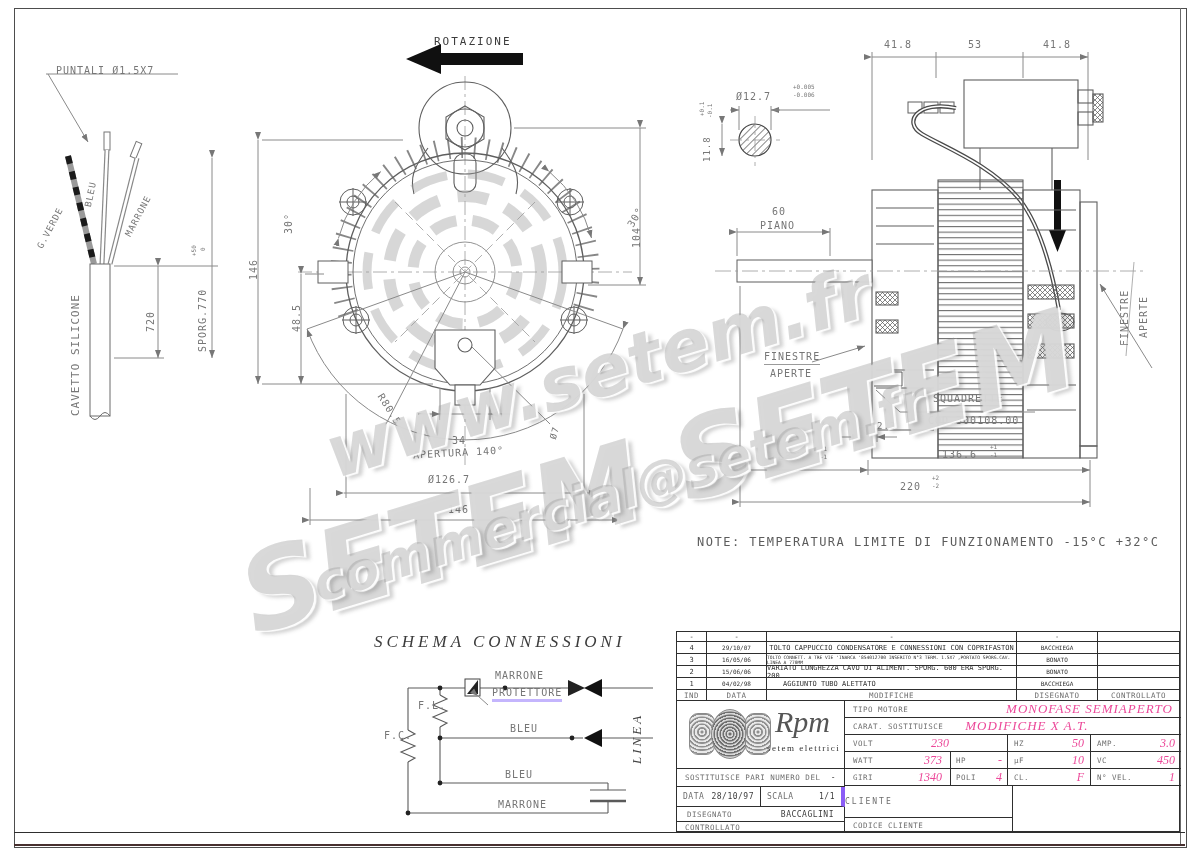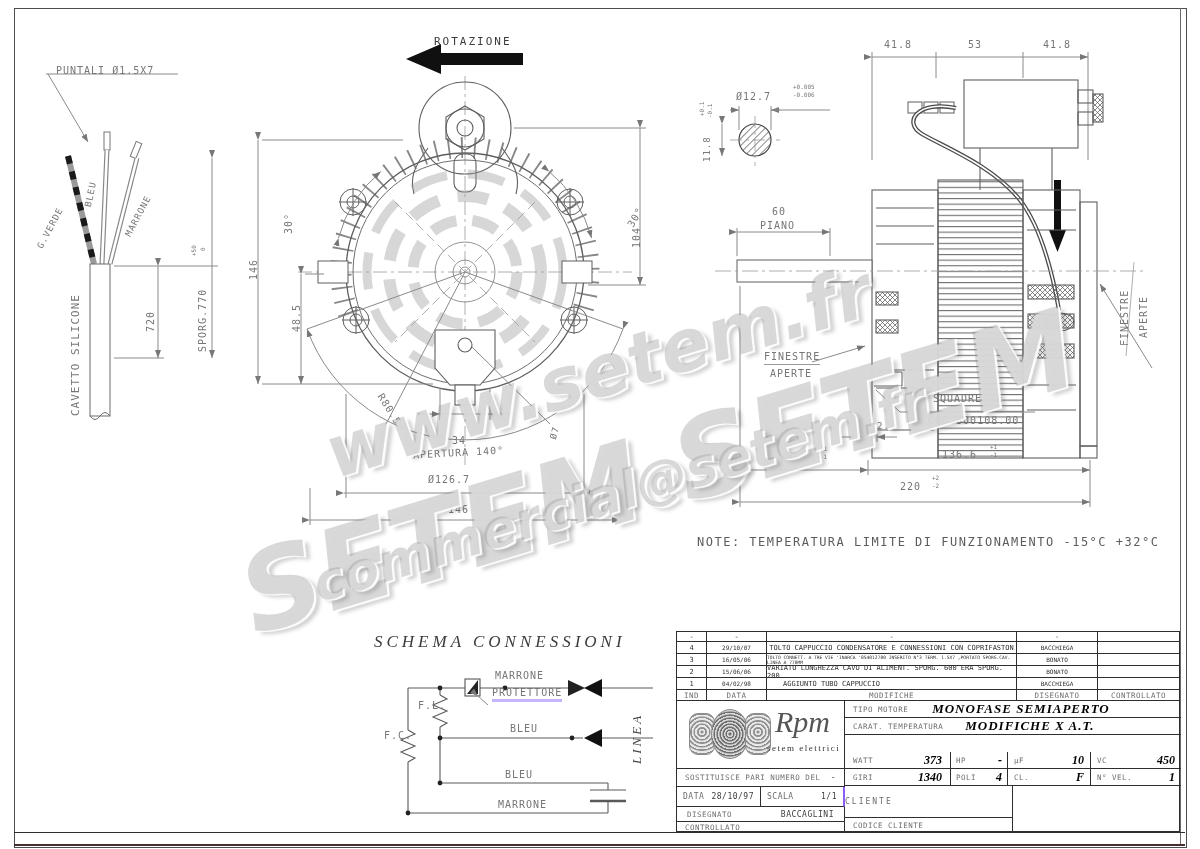--- a/index.html
+++ b/index.html
@@ -24,21 +24,21 @@
       text-shadow:2px 2px 1px rgba(255,255,255,.95),5px 5px 4px rgba(90,90,90,.28);
       transform:rotate(-17deg);}
   
   #tblock{position:absolute;left:676px;top:631px;width:504px;height:201px;border:1px solid #2e2e2e;box-sizing:border-box;z-index:30;background:rgba(255,255,255,.55);}
   .row{position:absolute;display:flex;box-sizing:border-box;}
   .cell{box-sizing:border-box;border-right:1px solid #2e2e2e;display:flex;align-items:center;justify-content:center;
         overflow:hidden;color:#2f2f2f;}
   .cell:last-child{border-right:none;}
   .bb{border-bottom:1px solid #2e2e2e;}
   .lab{color:#6e6e6e;font-size:7.5px;letter-spacing:.5px;}
-  .val{font-family:"Liberation Serif",serif;font-style:italic;font-weight:bold;color:#000000;font-size:12px;}
+  .val{font-family:"Liberation Serif",serif;font-style:italic;font-weight:normal;color:#ec4899;font-size:12px;}
   #codbox{position:absolute;left:336px;top:154px;width:168px;height:47px;border:2px solid #111;box-sizing:border-box;background:#fff;}
   .blob{position:absolute;border:1px solid #8a8a8a;
         background:repeating-radial-gradient(circle at 50% 45%, #909090 0 1px, #e8e8e8 2px 3.5px);}
   #foot{position:absolute;left:14px;top:832px;width:1171px;height:14px;border-top:1px solid #2e2e2e;border-bottom:2px solid #47302f;box-sizing:border-box;z-index:30;}
   .ftxt{position:absolute;top:3px;font-size:6.4px;letter-spacing:.2px;color:#555;white-space:nowrap;}
 </style>
 </head>
 <body>
 
 <div id="frame"></div>
@@ -449,21 +449,21 @@
   <div class="row" style="left:0;top:34px;width:502px;height:12px">
     <div class="cell bb s7" style="width:30px">2</div>
     <div class="cell bb s6" style="width:60px">15/06/06</div>
     <div class="cell bb s7" style="width:250px">VARIATO LUNGHEZZA CAVO DI ALIMENT. SPORG. 600 ERA SPORG. 200</div>
     <div class="cell bb s6" style="width:81px">BONATO</div>
     <div class="cell bb s6" style="width:81px"></div>
   </div>
   <div class="row" style="left:0;top:46px;width:502px;height:12px">
     <div class="cell bb s7" style="width:30px">1</div>
     <div class="cell bb s6" style="width:60px">04/02/98</div>
-    <div class="cell bb s7" style="width:250px;justify-content:flex-start;padding-left:16px">AGGIUNTO TUBO CAPPUCCIO</div>
+    <div class="cell bb s7" style="width:250px;justify-content:flex-start;padding-left:16px">AGGIUNTO TUBO ALETTATO</div>
     <div class="cell bb s6" style="width:81px">BACCHIEGA</div>
     <div class="cell bb s6" style="width:81px"></div>
   </div>
   <div class="row" style="left:0;top:58px;width:502px;height:11px">
     <div class="cell bb s6 lab" style="width:30px">IND</div>
     <div class="cell bb s6 lab" style="width:60px">DATA</div>
     <div class="cell bb s6 lab" style="width:250px">MODIFICHE</div>
     <div class="cell bb s6 lab" style="width:81px">DISEGNATO</div>
     <div class="cell bb s6 lab" style="width:81px">CONTROLLATO</div>
   </div>
@@ -481,49 +481,63 @@
       <span class="lab">SOSTITUISCE PARI NUMERO DEL</span>
       <span class="s8 dk">-</span>
     </div>
   </div>
 
   <div class="row" style="left:0;top:155px;width:168px;height:20px">
     <div class="cell bb" style="width:84px;justify-content:space-between;padding:0 6px">
       <span class="lab" style="font-size:8px">DATA</span>
       <span class="s8 dk">28/10/97</span>
     </div>
-    <div class="cell bb" style="width:84px;border-right:2px solid #8b5cf6;justify-content:space-between;padding:0 6px">
+    <div class="cell bb" style="width:84px;border-right:4px solid #8b5cf6;justify-content:space-between;padding:0 6px">
       <span class="lab" style="font-size:8px">SCALA</span>
       <span class="s8 dk">1/1</span>
     </div>
   </div>
 
   <div class="row" style="left:0;top:175px;width:168px;height:15px">
     <div class="cell bb" style="width:168px;border-right:1px solid #2e2e2e;justify-content:space-between;padding:0 10px">
       <span class="lab">DISEGNATO</span>
       <span class="s8 dk">BACCAGLINI</span>
     </div>
   </div>
 
   <div class="row" style="left:0;top:190px;width:168px;height:11px">
     <div class="cell" style="width:168px;border-right:1px solid #2e2e2e;justify-content:flex-start;padding:0 8px">
       <span class="lab">CONTROLLATO</span>
     </div>
   </div>
 
   <div class="row" style="left:168px;top:69px;width:336px;height:17px">
-    <div class="cell bb" style="width:336px;justify-content:flex-start;padding:0 8px;gap:24px">
+    <div class="cell bb" style="width:336px;justify-content:space-between;padding:0 8px;gap:34px">
       <span class="lab">TIPO MOTORE</span>
       <span class="val" style="font-size:13px;letter-spacing:1px">MONOFASE SEMIAPERTO</span>
     </div>
   </div>
   <div class="row" style="left:168px;top:86px;width:336px;height:17px">
     <div class="cell bb" style="width:336px;justify-content:flex-start;padding:0 8px;gap:22px">
-      <span class="lab">CARAT. TEMPERATURA</span>
+      <span class="lab">CARAT. SOSTITUISCE</span>
       <span class="val" style="font-size:13px;letter-spacing:1px">MODIFICHE X A.T.</span>
+    </div>
+  </div>
+  <div class="row" style="left:168px;top:103px;width:336px;height:17px">
+    <div class="cell bb" style="width:163px;justify-content:space-between;padding:0 8px">
+      <span class="lab">VOLT</span>
+      <span class="val" style="margin-right:50px">230</span>
+    </div>
+    <div class="cell bb" style="width:83px;justify-content:space-between;padding:0 6px">
+      <span class="lab">HZ</span>
+      <span class="val">50</span>
+    </div>
+    <div class="cell bb" style="width:90px;justify-content:space-between;padding:0 6px">
+      <span class="lab">AMP.</span>
+      <span class="val">3.0</span>
     </div>
   </div>
   <div class="row" style="left:168px;top:120px;width:336px;height:17px">
     <div class="cell bb" style="width:106px;justify-content:space-between;padding:0 8px">
       <span class="lab">WATT</span>
       <span class="val">373</span>
     </div>
     <div class="cell bb" style="width:57px;justify-content:space-between;padding:0 5px">
       <span class="lab">HP</span>
       <span class="val">-</span>

